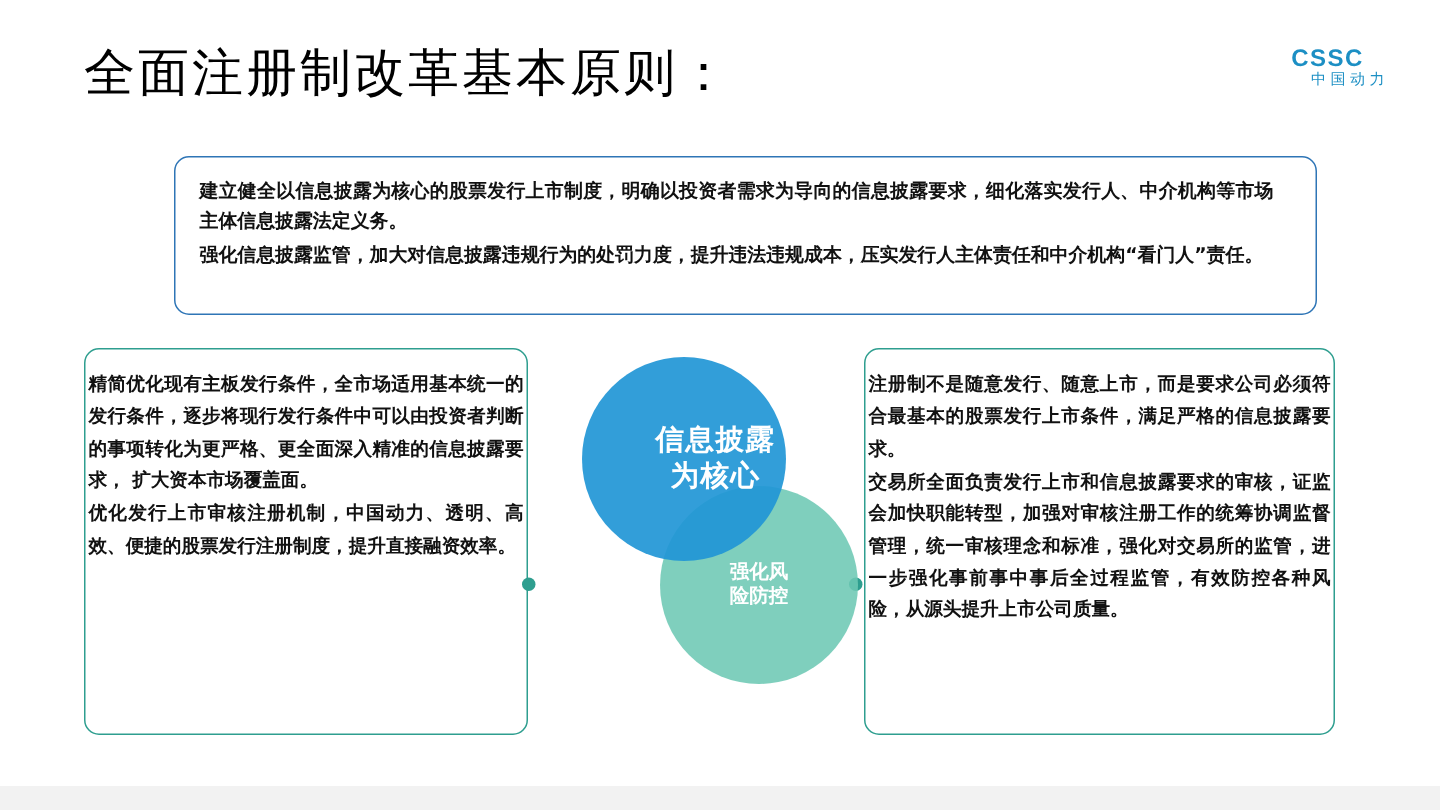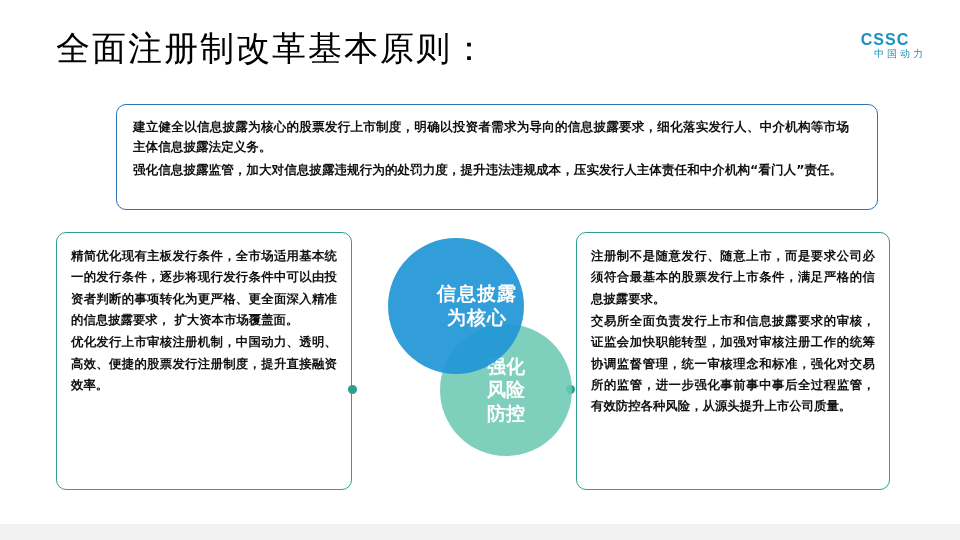--- a/index.html
+++ b/index.html
@@ -81,21 +81,21 @@
 
   
   .side-box {
     position: absolute;
     top: 232px;
     width: 296px;
     height: 258px;
     border: 1.6px solid #2E9E8F;
     border-radius: 10px;
     box-sizing: border-box;
-    padding: 12px 14px;
+    padding: 12px 2px;
   }
   .side-box.left { left: 56px; }
   .side-box.right { left: 576px; width: 314px; }
   .side-box p {
     margin: 0 0 1px 0;
     font-size: 12.4px;
     line-height: 1.72;
     color: #111111;
     font-family: "DejaVu Sans", "Liberation Sans", sans-serif;
     text-align: justify;
@@ -153,21 +153,21 @@
     font-size: 19px;
     line-height: 1.22;
     z-index: 2;
   }
   .circle-right {
     left: 100px;
     top: 86px;
     width: 132px;
     height: 132px;
     background: rgba(109,200,180,0.88);
-    font-size: 19px;
+    font-size: 13px;
     line-height: 1.22;
     z-index: 1;
   }
   .circle span { display: block; }
   .vtext-top { width: 86px; margin-left: 42px; }
   .vtext { width: 40px; }
 
   
   .bottom-bar {
     position: absolute;

